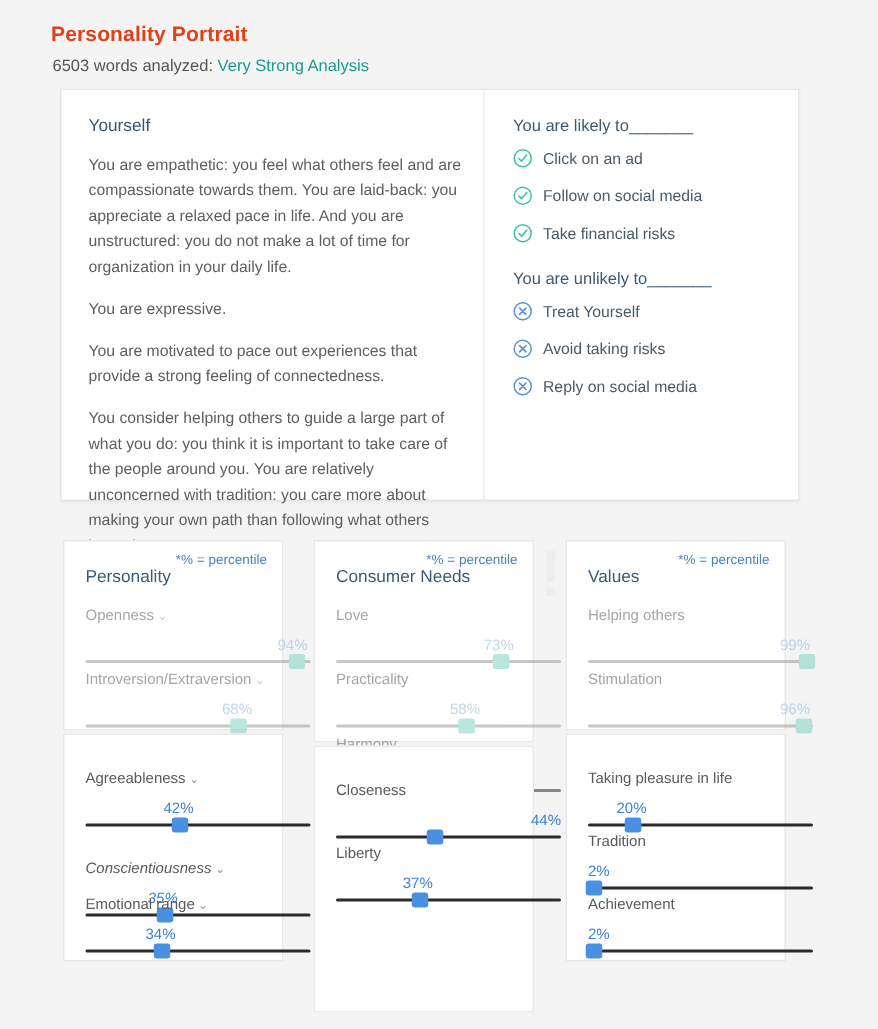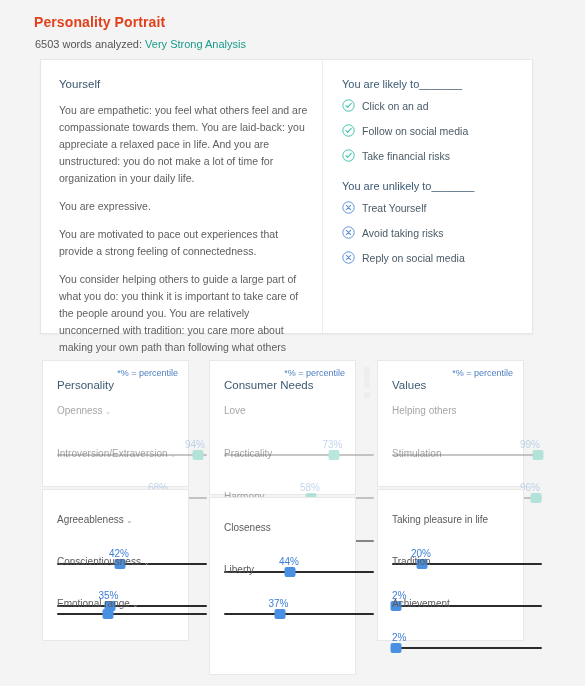--- a/index.html
+++ b/index.html
@@ -94,21 +94,21 @@
     font-size: 9px; color: #4d7fc1;
   }
   .pane-title {
     position: absolute; left: 14px; top: 18px;
     font-size: 11.5px; color: #3c5a72;
   }
 
   .trait { position: absolute; left: 14px; width: 150px; }
   .trait .tname { font-size: 10px; color: #5a5a5a; white-space: nowrap; }
   .trait .tname .caret { color: #9b9b9b; font-size: 8px; }
-  .trait .tval { font-size: 10px; margin-top: 23px; text-align: center; }
+  .trait .tval { font-size: 10px; margin-top: 9px; text-align: center; }
 
   .track {
     position: relative; height: 2px; background: #2b2b2b; margin-top: 4px;
     width: 150px; border-radius: 1px;
   }
   .track.faded { background: #9a9a9a; }
   .knob {
     position: absolute; top: -4px; width: 11px; height: 10px;
     border-radius: 2px; transform: translateX(-50%);
   }
@@ -231,29 +231,30 @@
         </div>
       </div>
       <div class="panel pane-bot" style="left: 42px; top: 489px; width: 147px; height: 152px;">
         <div class="trait" style="top: 24px;">
           <div class="tname">Agreeableness<span class="caret"> ⌄</span></div>
           <div class="tval" style="color: rgb(61, 127, 212); text-align: left; padding-left: 52px;">42%</div>
           <div class="track">
             <div class="knob" style="background: rgb(74, 144, 226); left: 63px;"></div>
           </div>
         </div>
-        <div class="trait" style="top: 66px;">
+        <div class="trait" style="top: 84px; font-style: italic;">
           <div class="tname">Conscientiousness<span class="caret"> ⌄</span></div>
           <div class="tval" style="color: rgb(61, 127, 212); text-align: left; padding-left: 41.5px;">35%</div>
           <div class="track">
             <div class="knob" style="background: rgb(74, 144, 226); left: 52.5px;"></div>
           </div>
         </div>
         <div class="trait" style="top: 108px;">
           <div class="tname">Emotional range<span class="caret"> ⌄</span></div>
+          <div class="tval" style="color: rgb(61, 127, 212); text-align: left; padding-left: 40px;">34%</div>
           <div class="track">
             <div class="knob" style="background: rgb(74, 144, 226); left: 51px;"></div>
           </div>
         </div>
       </div>
       <div class="panel pane-top" style="left: 209px; top: 360px; width: 147px; height: 135px;">
         <div class="pct-legend">*% = percentile</div>
         <div class="pane-title">Consumer Needs</div>
         <div class="trait ghost" style="top: 44px;">
           <div class="tname">Love</div>
@@ -273,21 +274,21 @@
           <div class="tname">Harmony</div>
           <div class="tval" style="color: rgb(61, 127, 212); text-align: left; padding-left: 68.5px;">53%</div>
           <div class="track">
             <div class="knob" style="background: rgb(20, 179, 125); left: 79.5px;"></div>
           </div>
         </div>
       </div>
       <div class="panel pane-bot" style="left: 209px; top: 497px; width: 147px; height: 178px;">
         <div class="trait" style="top: 24px;">
           <div class="tname">Closeness</div>
-          <div class="tval" style="color: rgb(61, 127, 212); text-align: left; padding-left: 55px;">44%</div>
+          <div class="tval" style="color: rgb(61, 127, 212); text-align: right; padding-left: 55px;">44%</div>
           <div class="track">
             <div class="knob" style="background: rgb(74, 144, 226); left: 66px;"></div>
           </div>
         </div>
         <div class="trait" style="top: 66px;">
           <div class="tname">Liberty</div>
           <div class="tval" style="color: rgb(61, 127, 212); text-align: left; padding-left: 44.5px;">37%</div>
           <div class="track">
             <div class="knob" style="background: rgb(74, 144, 226); left: 55.5px;"></div>
           </div>

